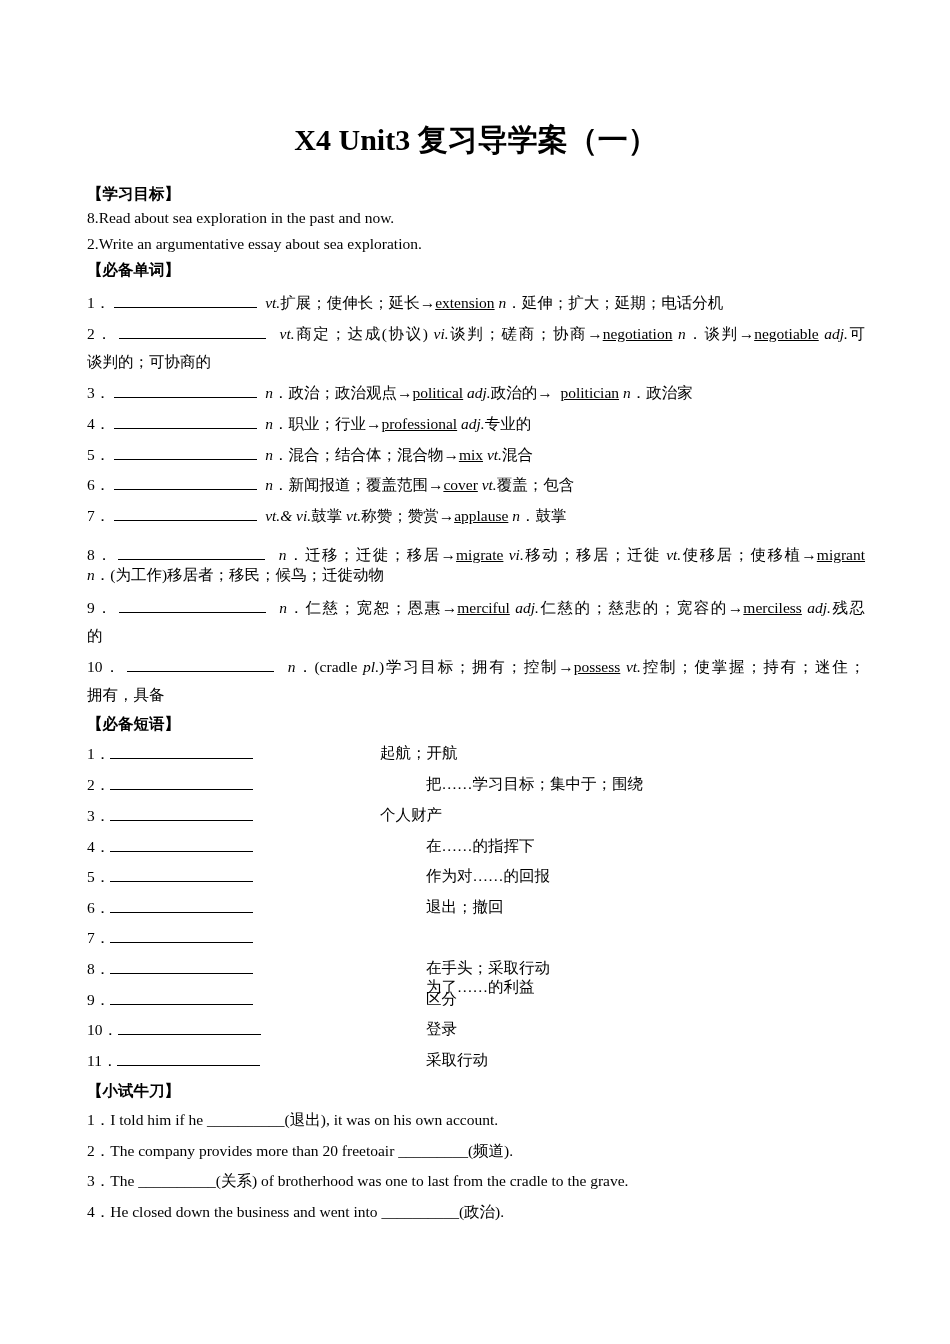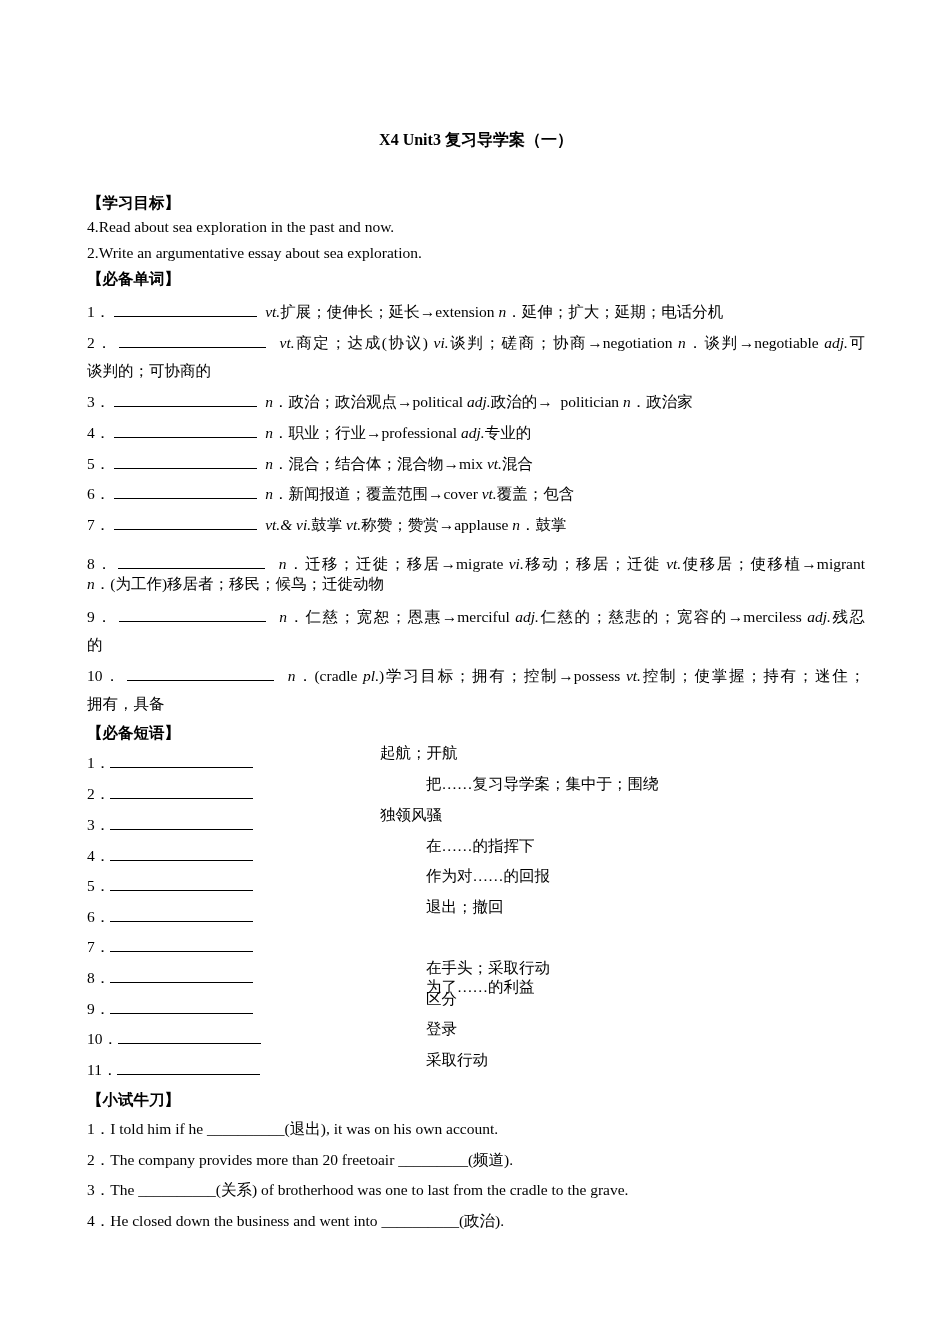--- a/index.html
+++ b/index.html
@@ -4,44 +4,44 @@
 <style>
   html, body { margin: 0; padding: 0; background: #ffffff; }
   body {
     width: 950px; height: 1344px; position: relative; overflow: hidden;
     font-family: "Liberation Serif", "DejaVu Serif", serif;
     color: #000; font-size: 15.5px;
   }
   .page { position: absolute; left: 87px; top: 0; width: 778px; }
   .title {
     position: absolute; left: 0; width: 778px; top: 124px;
-    text-align: center; font-weight: bold; font-size: 16px; line-height: 32px;
+    text-align: center; font-weight: bold; font-size: 30px; line-height: 32px;
   }
-  .line { position: absolute; left: 0; white-space: nowrap; line-height: 22px; margin-top: 9px; }
+  .line { position: absolute; left: 0; white-space: nowrap; line-height: 22px; }
   .section { font-weight: bold; }
   .blank {
     display: inline-block; border-bottom: 1px solid #000;
     height: 16px; vertical-align: baseline; margin-right: 8px;
   }
   .blank.w143 { width: 143px; }
   .blank.w147 { width: 147px; }
-  .u { }
+  .u { text-decoration: underline; }
   .i { font-style: italic; font-family: Liberation Serif, serif; }
   .justify { width: 778px; text-align: justify; text-align-last: justify; white-space: nowrap; }
   .meaning { position: absolute; white-space: nowrap; line-height: 22px; }
 </style>
 </head>
 <body>
 
 <div class="page">
 
   <div class="title">X4 Unit3 复习导学案（一）</div>
 
   <div class="line section" style="top:183px">【学习目标】</div>
-  <div class="line" style="top:207px">4.Read about sea exploration in the past and now.</div>
+  <div class="line" style="top:207px">8.Read about sea exploration in the past and now.</div>
   <div class="line" style="top:233px">2.Write an argumentative essay about sea exploration.</div>
 
   <div class="line section" style="top:259px">【必备单词】</div>
 
   <div class="line" style="top:291px">
     <span>1．</span>
     <span class="blank w143"></span><span class="i">vt.</span><span>扩展；使伸长；延长→</span><span class="u">extension</span><span class="i"> n</span><span>．延伸；扩大；延期；电话分机</span>
   </div>
 
   <div class="line justify" style="top:322px">
@@ -92,24 +92,24 @@
     <span class="blank w147"></span> <span class="i">n</span><span>．(cradle </span><span class="i">pl.</span><span>)学习目标；拥有；控制→</span><span class="u">possess</span><span class="i"> vt.</span><span>控制；使掌握；持有；迷住；</span>
   </div>
   <div class="line" style="top:684px">拥有，具备</div>
 
   <div class="line section" style="top:713px">【必备短语】</div>
 
   <div class="line" style="top:742px"><span>1．</span><span class="blank w143"></span></div>
   <div class="meaning" style="top:742px;left:293px">起航；开航</div>
 
   <div class="line" style="top:773px"><span>2．</span><span class="blank w143"></span></div>
-  <div class="meaning" style="top:773px;left:339px">把……复习导学案；集中于；围绕</div>
+  <div class="meaning" style="top:773px;left:339px">把……学习目标；集中于；围绕</div>
 
   <div class="line" style="top:804px"><span>3．</span><span class="blank w143"></span></div>
-  <div class="meaning" style="top:804px;left:293px">独领风骚</div>
+  <div class="meaning" style="top:804px;left:293px">个人财产</div>
 
   <div class="line" style="top:835px"><span>4．</span><span class="blank w143"></span></div>
   <div class="meaning" style="top:835px;left:339px">在……的指挥下</div>
 
   <div class="line" style="top:865px"><span>5．</span><span class="blank w143"></span></div>
   <div class="meaning" style="top:865px;left:339px">作为对……的回报</div>
 
   <div class="line" style="top:896px"><span>6．</span><span class="blank w143"></span></div>
   <div class="meaning" style="top:896px;left:339px">退出；撤回</div>
 

